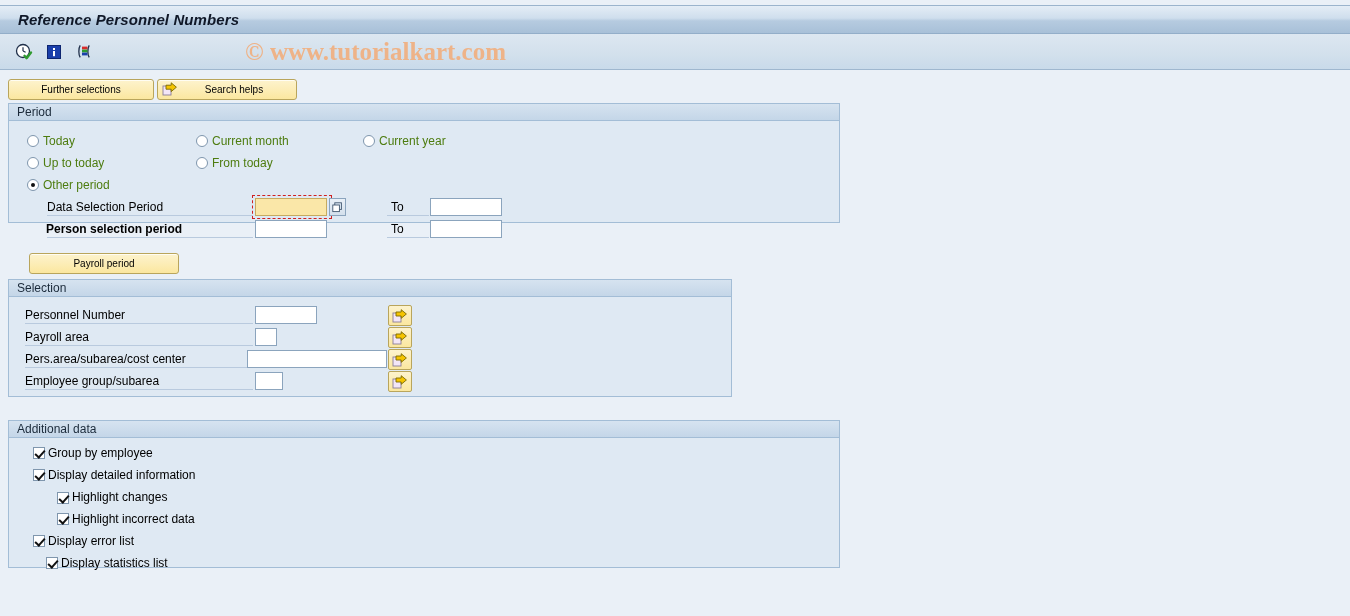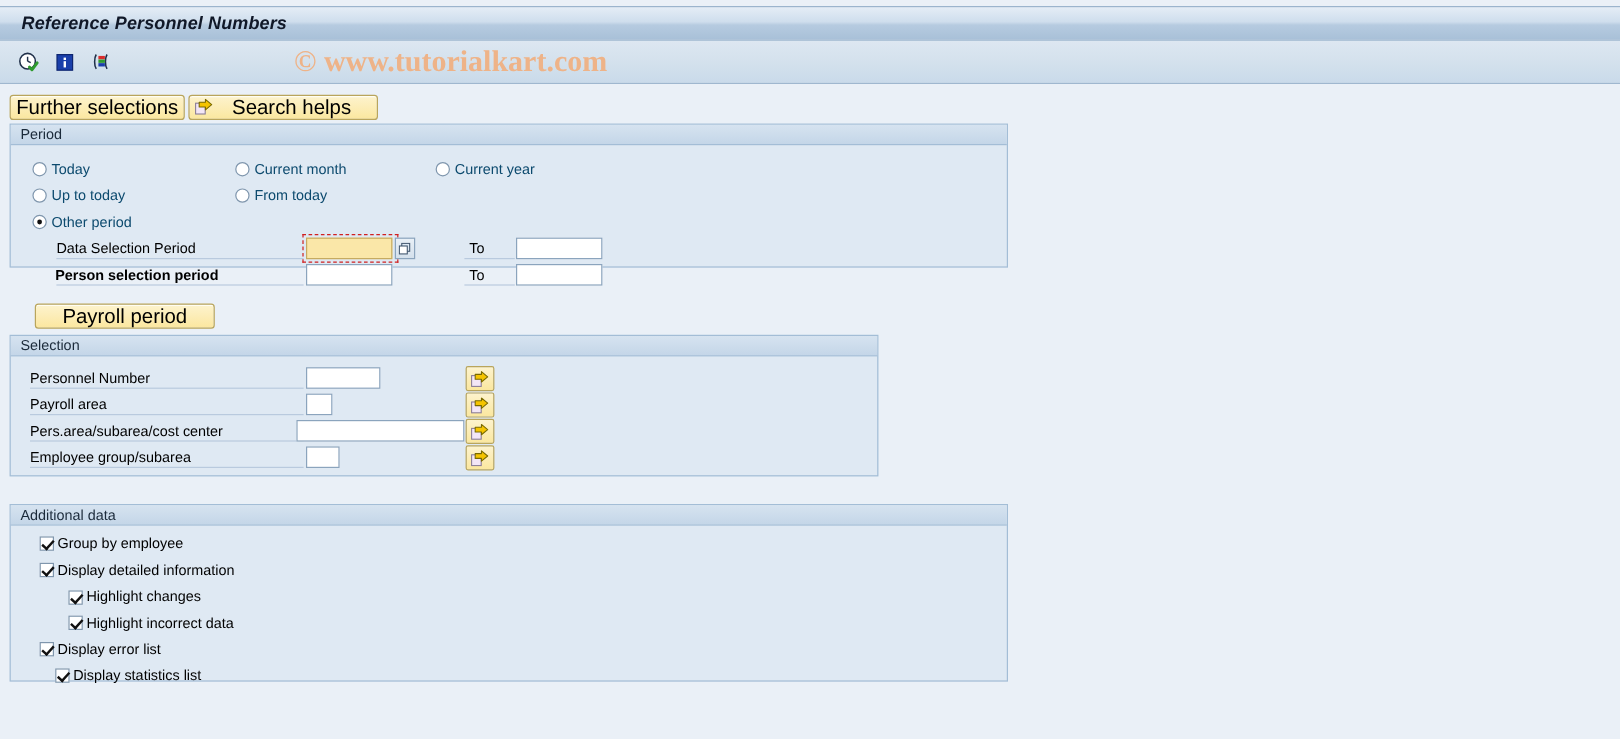--- a/index.html
+++ b/index.html
@@ -68,38 +68,38 @@
     pointer-events: none;
   }
 
   
   .ybtn {
     box-sizing: border-box;
     background: linear-gradient(to bottom, #fdf3cd 0%, #fcedb7 50%, #fbe79f 100%);
     border: 1px solid #b9a55c;
     border-radius: 3px;
     font-family: "Liberation Sans", sans-serif;
-    font-size: 17px;
+    font-size: 10px;
     color: #000;
     display: flex;
     align-items: center;
     justify-content: center;
     cursor: pointer;
     box-shadow: inset 0 1px 0 #fffdf2;
   }
 
   #further-selections-btn {
     position: absolute;
     left: 8px; top: 79px;
     width: 146px; height: 21px;
   }
   #search-helps-btn {
     position: absolute;
     left: 157px; top: 79px;
-    width: 158px; height: 21px;
+    width: 140px; height: 21px;
     justify-content: flex-start;
     padding-left: 4px;
   }
   #search-helps-btn .sh-label { flex: 1; text-align: center; padding-right: 6px; }
 
   
   .panel {
     position: absolute;
     box-sizing: border-box;
     border: 1px solid #a3bdd6;
@@ -135,21 +135,21 @@
     cursor: pointer;
   }
   .radio.checked::after {
     content: "";
     position: absolute;
     left: 3px; top: 3px;
     width: 4px; height: 4px;
     border-radius: 50%;
     background: #111;
   }
-  .radio-label { margin-left: 4px; font-size: 12px; color: #0c4a6e; white-space: nowrap; }
+  .radio-label { margin-left: 4px; font-size: 12px; color: #4d7c0f; white-space: nowrap; }
 
   
   .field-label {
     position: absolute;
     font-size: 12px;
     color: #000;
     white-space: nowrap;
   }
   .label-rule {
     position: absolute;

